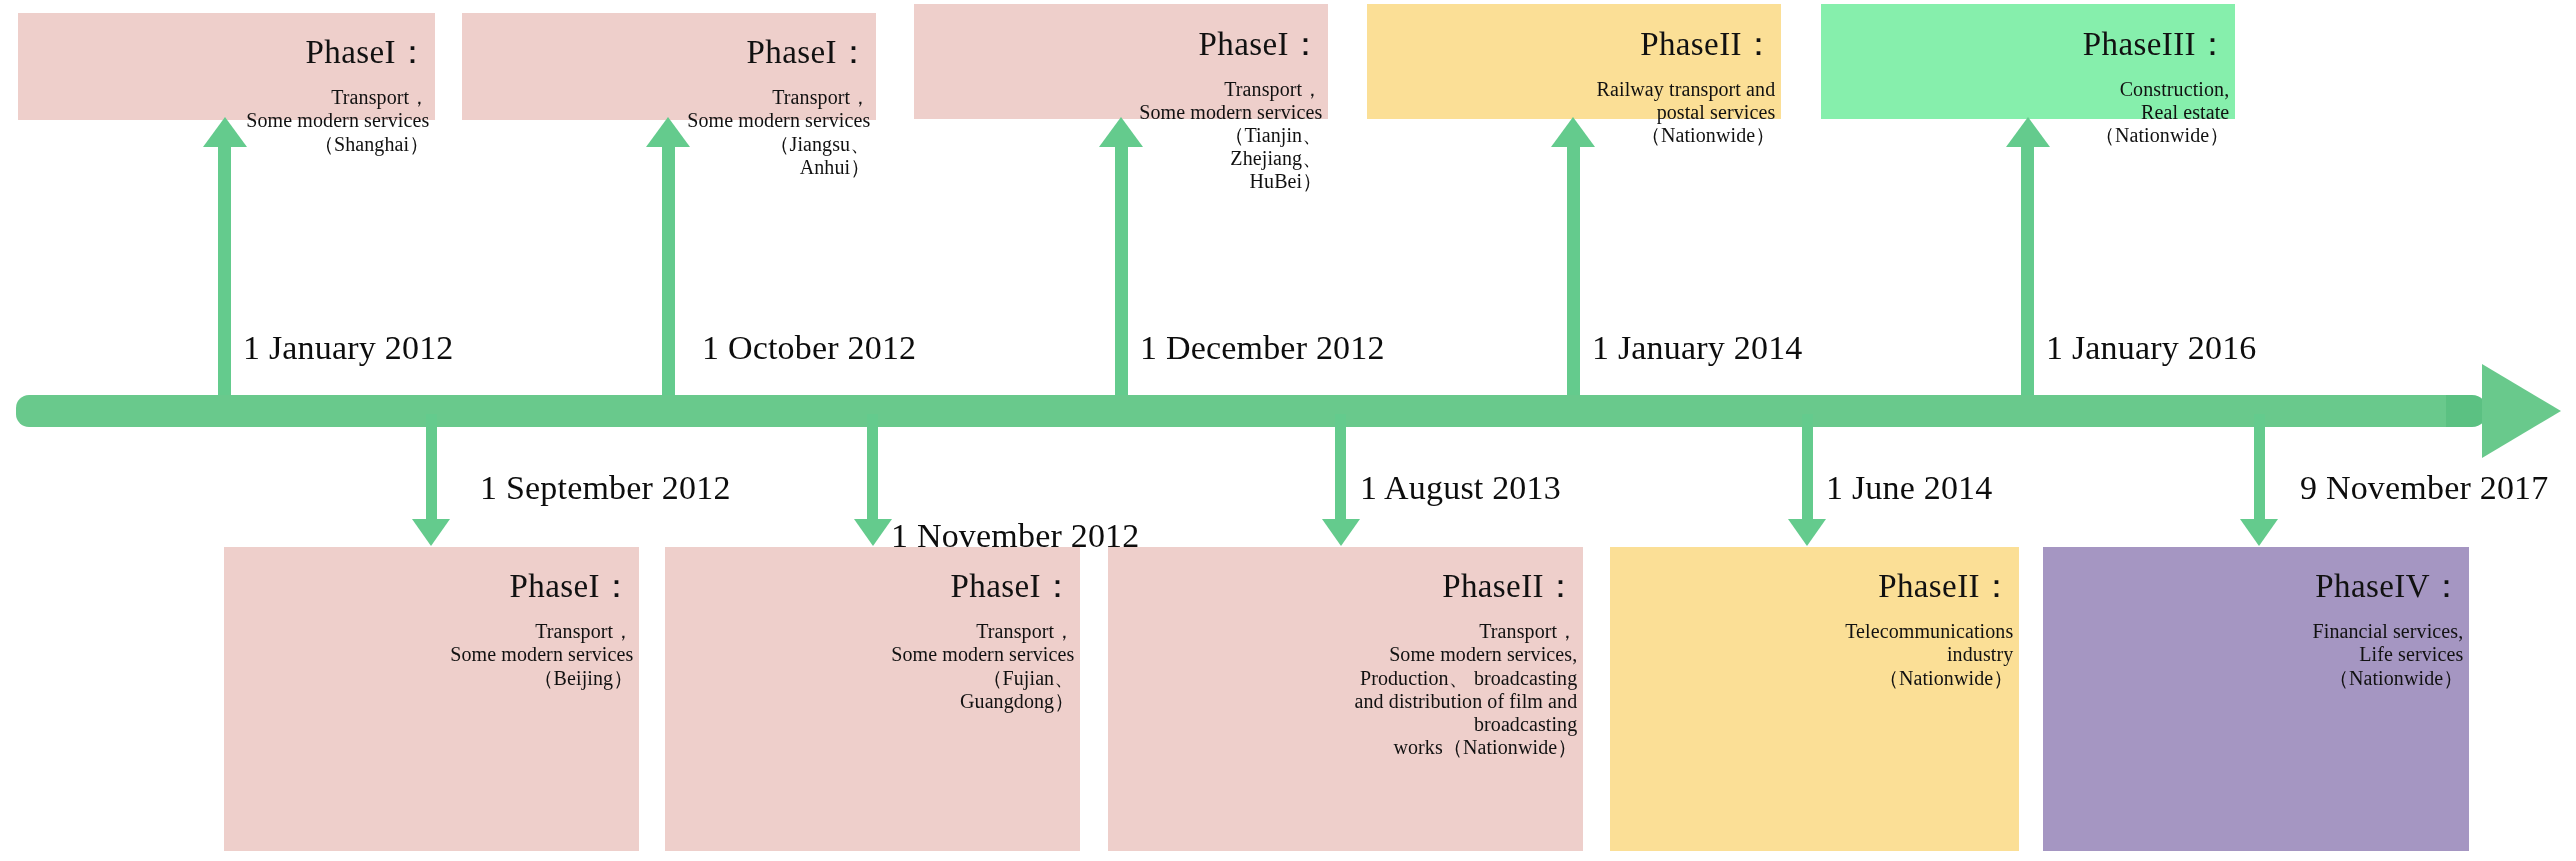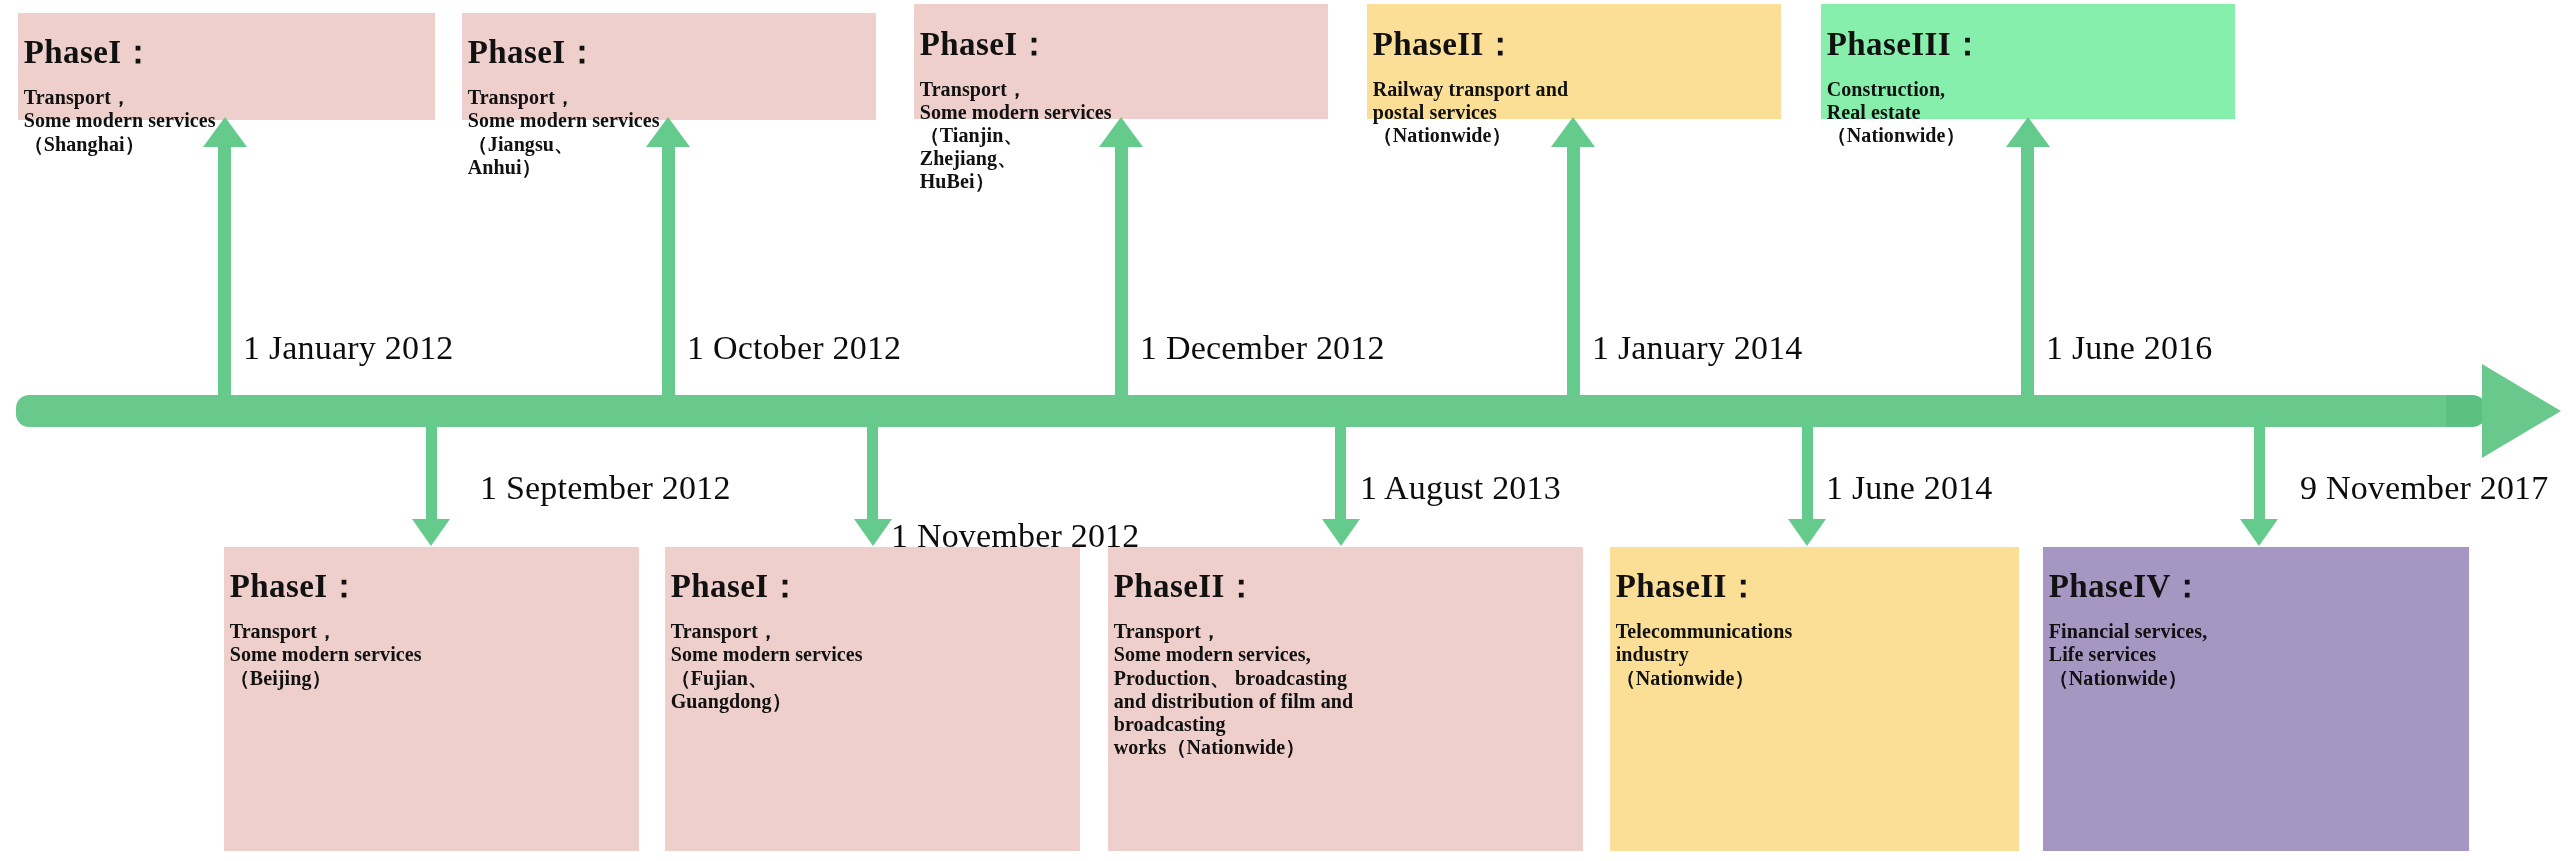--- a/index.html
+++ b/index.html
@@ -9,26 +9,25 @@
     font-family:"Liberation Serif","DejaVu Serif",serif;
     overflow:hidden;
     position:relative;
   }
   #stage{position:absolute;left:0;top:0;width:2576px;height:862px;}
 
   
   .box{
     position:absolute;
     box-sizing:border-box;
-    text-align:left;
+    text-align:right;
     color:#111111;
     line-height:1.16;
     padding:7.2px 5.7px 0 5.7px;
     white-space:pre-line;
-    font-weight:bold;
   }
   .box .hdr{
     display:block;
     font-size:33px;
     letter-spacing:0.4px;
     margin-bottom:1.4px;
   }
   .box .body{
     display:block;
     font-size:20px;
@@ -132,24 +131,24 @@
   <div class="conn" style="left:1115px;top:143px;width:13px;height:270px;"></div>
   <div class="conn-up-head" style="left:1099px;top:117px;"></div>
 
   <div class="conn" style="left:1567px;top:143px;width:13px;height:270px;"></div>
   <div class="conn-up-head" style="left:1551px;top:117px;"></div>
 
   <div class="conn" style="left:2021px;top:143px;width:13px;height:270px;"></div>
   <div class="conn-up-head" style="left:2006px;top:117px;"></div>
 
   <div class="date" style="left:243px;top:329px;">1 January 2012</div>
-  <div class="date" style="left:687px;top:329px;text-align:right;">1 October 2012</div>
+  <div class="date" style="left:702px;top:329px;text-align:right;">1 October 2012</div>
   <div class="date" style="left:1140px;top:329px;">1 December 2012</div>
   <div class="date" style="left:1592px;top:329px;">1 January 2014</div>
-  <div class="date" style="left:2046px;top:329px;">1 June 2016</div>
+  <div class="date" style="left:2046px;top:329px;">1 January 2016</div>
 
   <div class="axis-bar" style="left:15.7px;top:395px;width:2447px;height:31.5px;"></div>
   <div class="axis-head-curve" style="left:2446px;top:395px;width:42px;height:31.5px;"></div>
   <div class="axis-head" style="left:2482px;top:364px;"></div>
 
   <div class="conn" style="left:426px;top:414px;width:11.4px;height:107px;"></div>
   <div class="conn-down-head" style="left:412px;top:519px;"></div>
 
   <div class="conn" style="left:867px;top:414px;width:11.4px;height:107px;"></div>
   <div class="conn-down-head" style="left:854px;top:519px;"></div>

